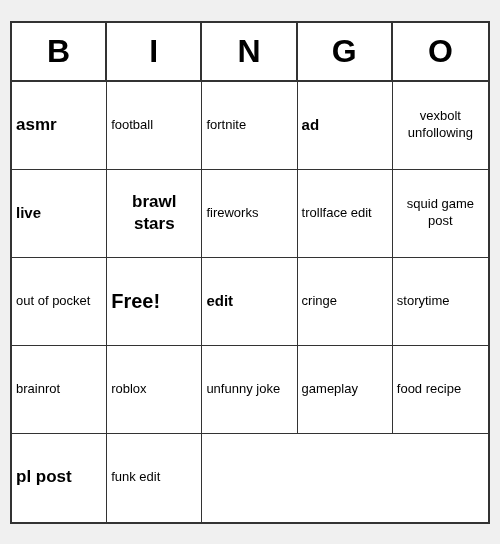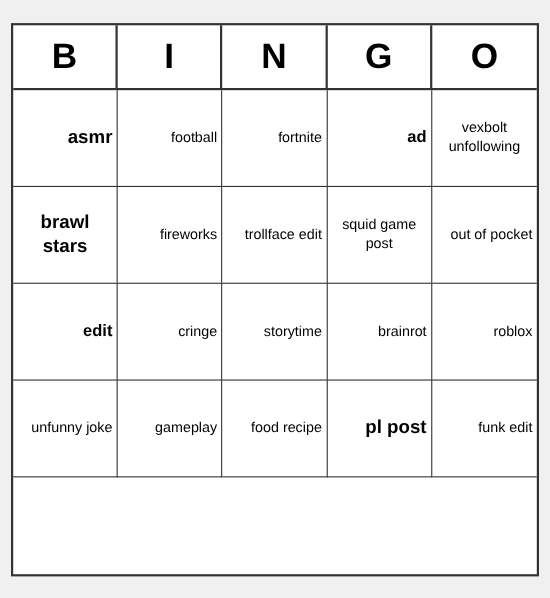--- a/index.html
+++ b/index.html
@@ -46,21 +46,21 @@
       grid-template-columns: repeat(5, 1fr);
       grid-template-rows: repeat(5, 1fr);
     }
 
     .bingo-cell {
       border-right: 1.5px solid #333;
       border-bottom: 1.5px solid #333;
       min-height: 88px;
       display: flex;
       align-items: center;
-      justify-content: flex-end;
+      justify-content: flex-start;
       text-align: center;
       padding: 6px 4px;
       font-size: 13px;
       line-height: 1.3;
     }
 
     .bingo-cell:nth-child(5n) {
       border-right: none;
     }
 
@@ -103,34 +103,40 @@
       </div>
       <div class="bingo-cell">
         <span>fortnite</span>
       </div>
       <div class="bingo-cell large-text">
         <span>ad</span>
       </div>
       <div class="bingo-cell">
         <span>vexbolt unfollowing</span>
       </div>
+      <div class="bingo-cell large-text">
+        <span>live</span>
+      </div>
       <div class="bingo-cell medium-text">
         <span>brawl stars</span>
       </div>
       <div class="bingo-cell">
         <span>fireworks</span>
       </div>
       <div class="bingo-cell">
         <span>trollface edit</span>
       </div>
       <div class="bingo-cell">
         <span>squid game post</span>
       </div>
       <div class="bingo-cell">
         <span>out of pocket</span>
+      </div>
+      <div class="bingo-cell free-space">
+        <span>Free!</span>
       </div>
       <div class="bingo-cell large-text">
         <span>edit</span>
       </div>
       <div class="bingo-cell">
         <span>cringe</span>
       </div>
       <div class="bingo-cell">
         <span>storytime</span>
       </div>

